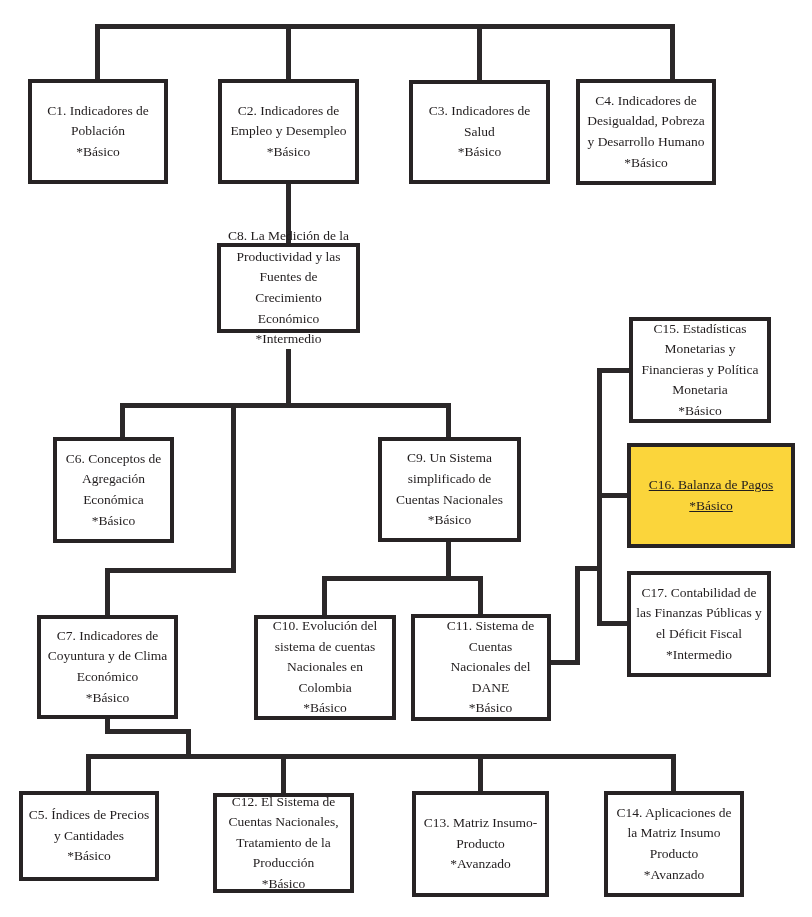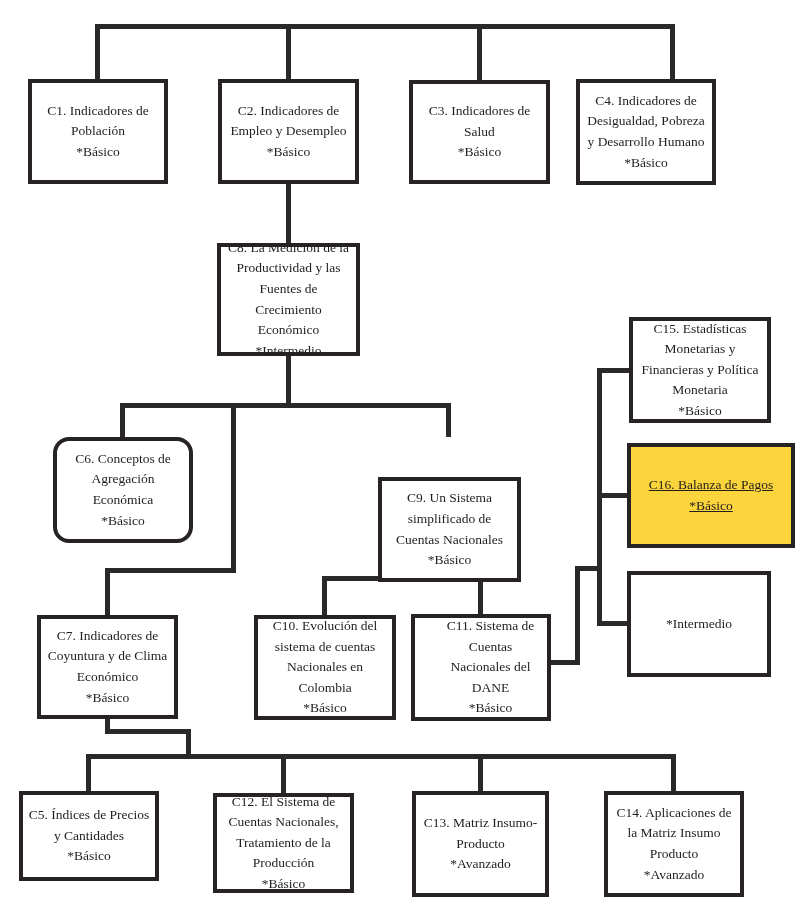--- a/index.html
+++ b/index.html
@@ -34,24 +34,24 @@
   .node-title, .node-level { display: block; width: 100%; }
   .line {
     position: absolute;
     background: #2b2829;
   }
   
   #node-c1  { left: 28px;  top: 79px;  width: 140px; height: 105px; }
   #node-c2  { left: 218px; top: 79px;  width: 141px; height: 105px; }
   #node-c3  { left: 409px; top: 80px;  width: 141px; height: 104px; }
   #node-c4  { left: 576px; top: 79px;  width: 140px; height: 106px; }
-  #node-c8  { left: 217px; top: 243px; width: 143px; height: 113px; }
+  #node-c8  { left: 217px; top: 243px; width: 143px; height: 90px; }
   #node-c15 { left: 629px; top: 317px; width: 142px; height: 106px; }
-  #node-c6  { left: 53px;  top: 437px; width: 140px; height: 106px; border-radius: 16px; }
-  #node-c9  { left: 378px; top: 437px; width: 143px; height: 105px; margin-top: 40px; }
+  #node-c6  { left: 53px;  top: 437px; width: 121px; height: 106px; }
+  #node-c9  { left: 378px; top: 437px; width: 143px; height: 105px; }
   #node-c16 { left: 627px; top: 443px; width: 168px; height: 105px; text-decoration: underline; }
   #node-c17 { left: 627px; top: 571px; width: 144px; height: 106px; }
   #node-c7  { left: 37px;  top: 615px; width: 141px; height: 104px; }
   #node-c10 { left: 254px; top: 615px; width: 142px; height: 105px; }
   #node-c11 { left: 411px; top: 614px; width: 140px; height: 107px; padding-left: 24px; }
   #node-c5  { left: 19px;  top: 791px; width: 140px; height: 90px; }
   #node-c12 { left: 213px; top: 793px; width: 141px; height: 100px; }
   #node-c13 { left: 412px; top: 791px; width: 137px; height: 106px; }
   #node-c14 { left: 604px; top: 791px; width: 140px; height: 106px; }
 </style>
@@ -123,20 +123,21 @@
   </div>
   <div class="node" id="node-c9">
     <span class="node-title">C9. Un Sistema simplificado de Cuentas Nacionales</span>
     <span class="node-level">*Básico</span>
   </div>
   <div class="node highlight" id="node-c16">
     <span class="node-title">C16. Balanza de Pagos</span>
     <span class="node-level">*Básico</span>
   </div>
   <div class="node" id="node-c17">
+    <span class="node-title">C17. Contabilidad de las Finanzas Públicas y el Déficit Fiscal</span>
     <span class="node-level">*Intermedio</span>
   </div>
   <div class="node" id="node-c7">
     <span class="node-title">C7. Indicadores de Coyuntura y de Clima Económico</span>
     <span class="node-level">*Básico</span>
   </div>
   <div class="node" id="node-c10">
     <span class="node-title">C10. Evolución del sistema de cuentas Nacionales en Colombia</span>
     <span class="node-level">*Básico</span>
   </div>

